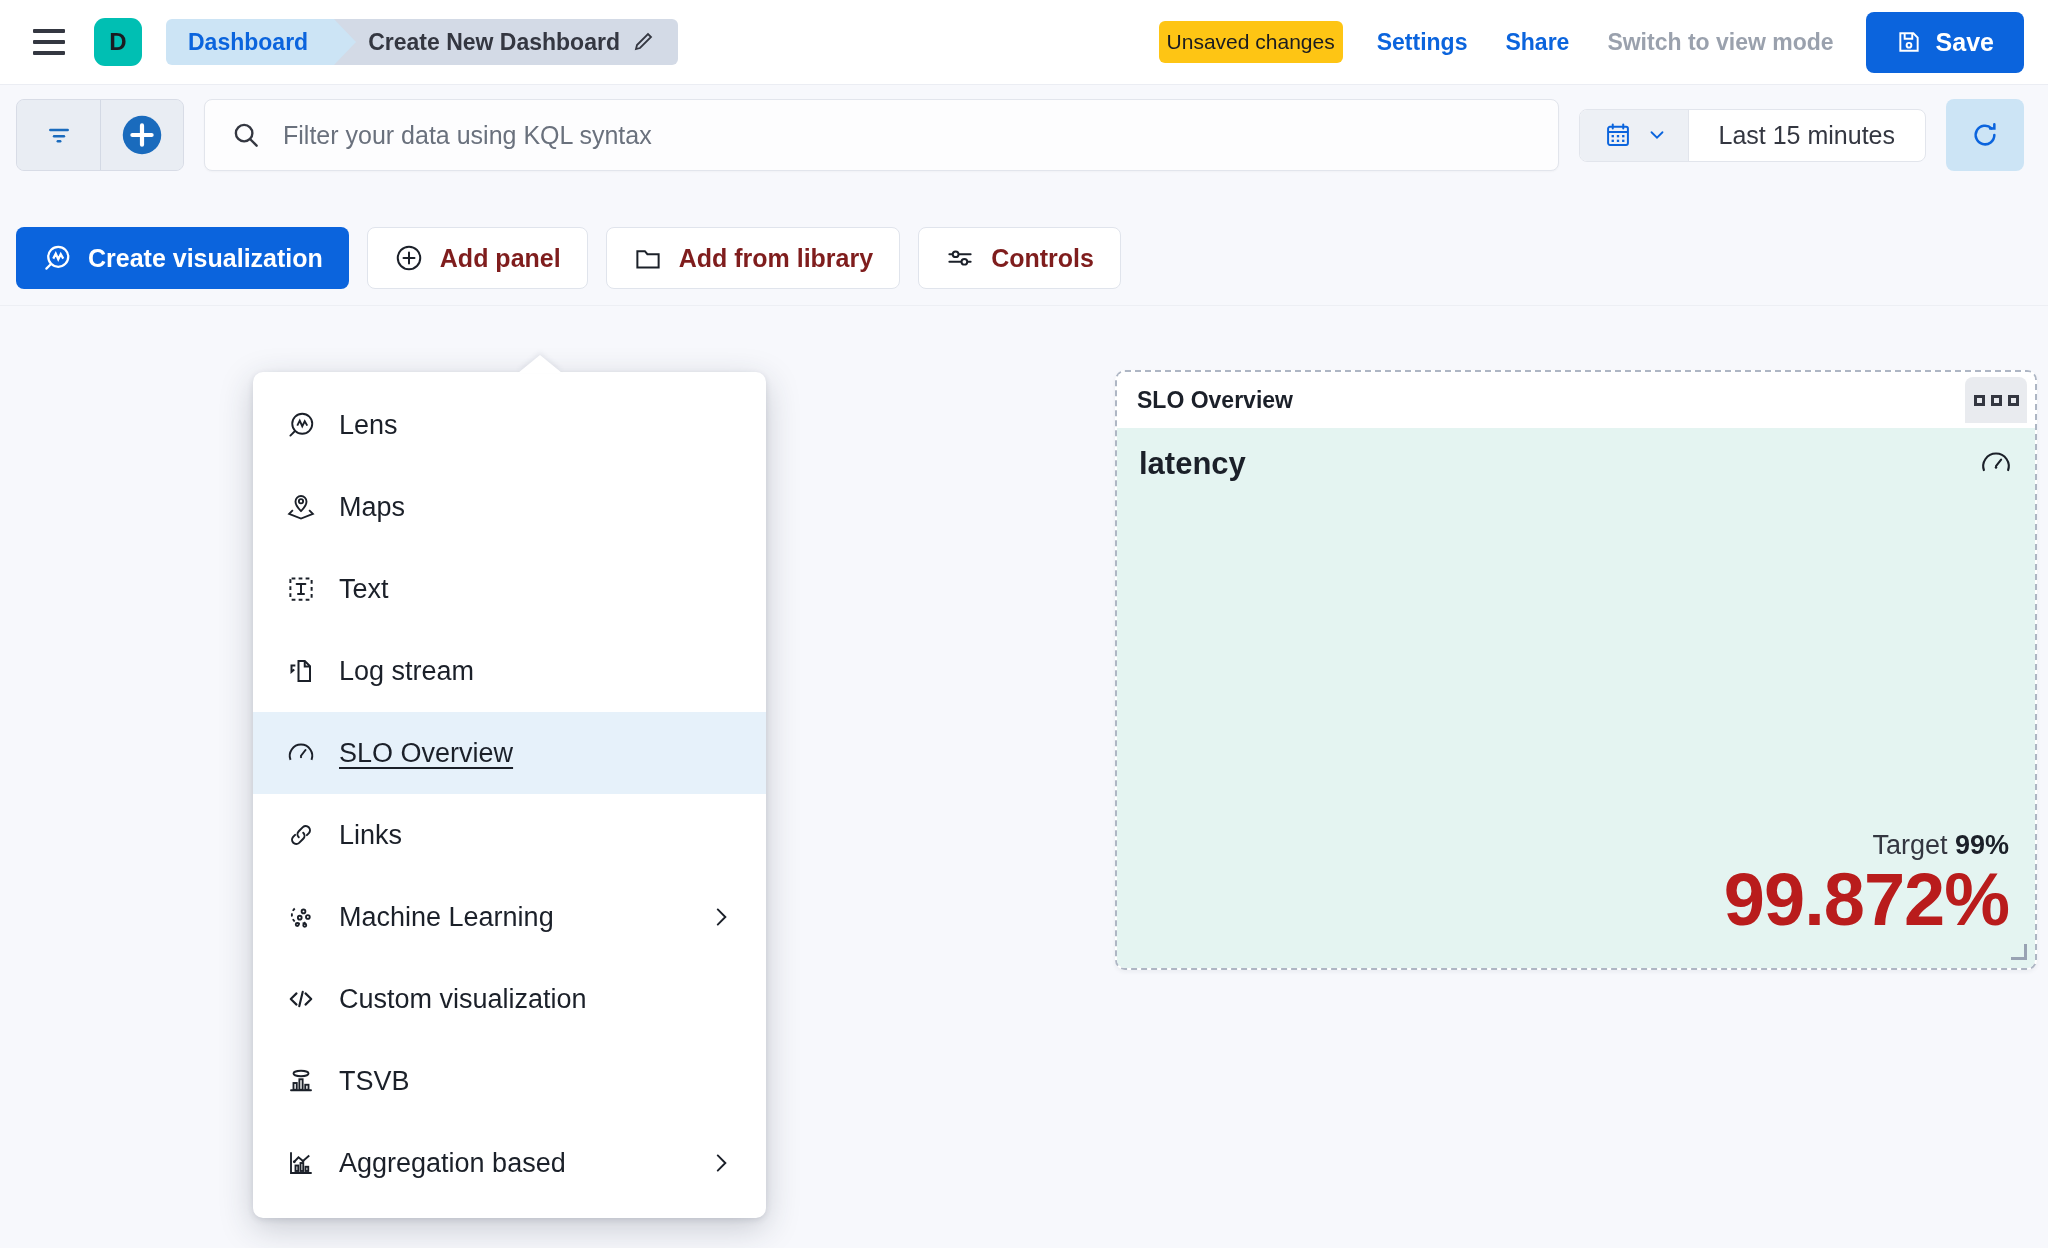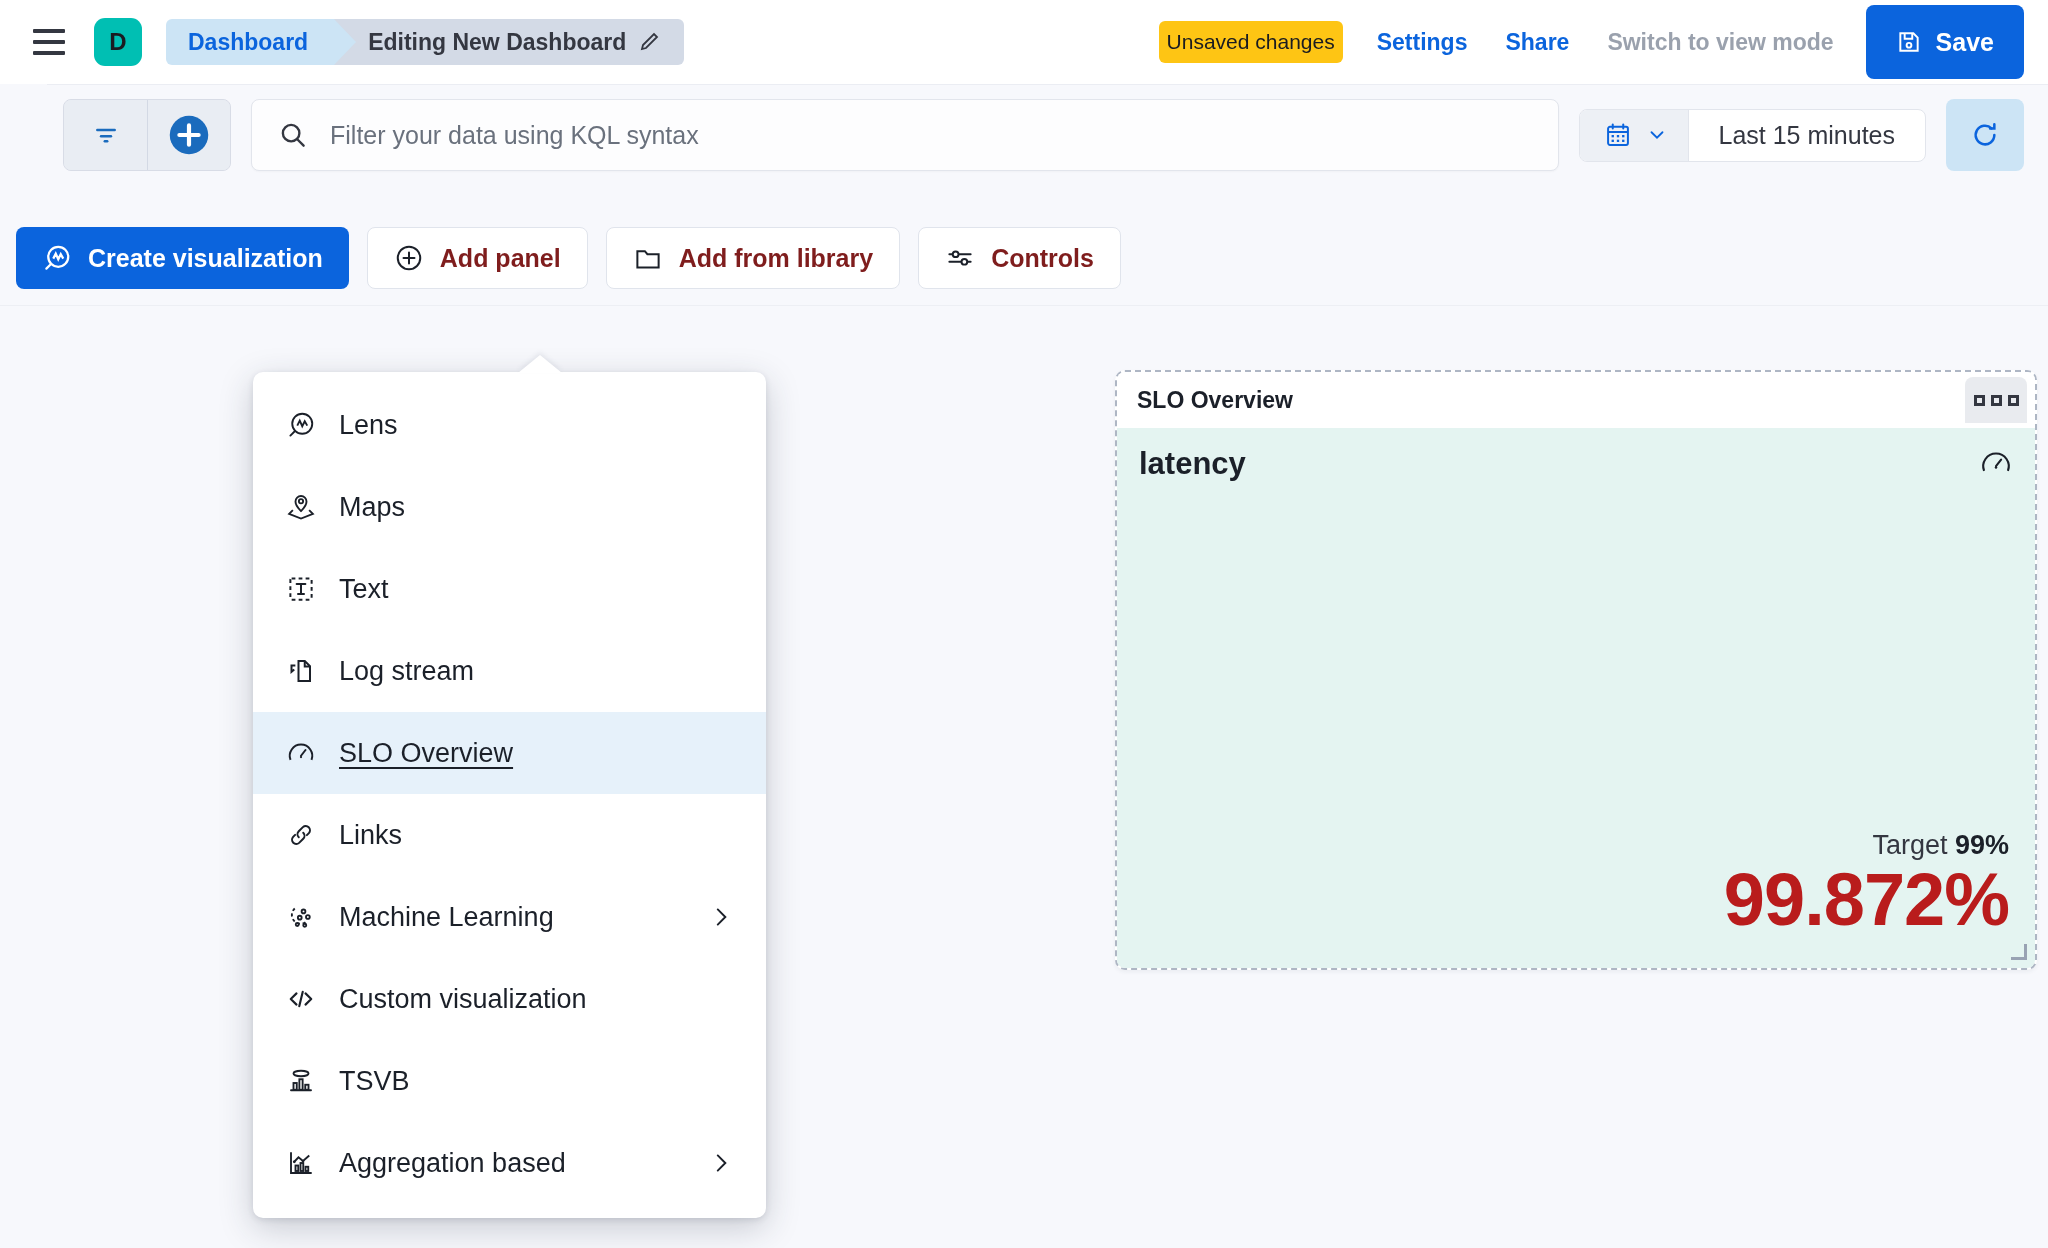--- a/index.html
+++ b/index.html
@@ -97,35 +97,34 @@
     color: #0B64DD;
     margin-right: 38px;
     cursor: pointer; white-space: nowrap;
   }
   .hlink.muted { color: #9AA1AD; font-weight: 600; margin-right: 32px; }
   .btn-save {
     background: #0B64DD;
     color: #fff;
     border: none;
     border-radius: 8px;
-    height: 74px;
+    height: 61px;
     padding: 0 30px;
     font-size: 25px; font-weight: 700;
     display: flex; align-items: center; gap: 14px;
     cursor: pointer;
     font-family: inherit;
   }
 
   
   .querybar {
     background: #F7F8FC;
     padding: 14px 24px 10px 16px;
     display: flex; align-items: center; gap: 20px;
     border-top: 1px solid #EBEDF3;
-    margin-left: 47px;
   }
   .filter-group {
     display: flex;
     height: 72px;
     border: 1px solid #D8DCE6;
     border-radius: 8px;
     overflow: hidden;
     background: #E9EDF3;
     flex: 0 0 auto;
   }
@@ -335,21 +334,21 @@
     <span></span>
   </div>
 
   <div class="avatar">D</div>
 
   <div class="breadcrumbs">
     <div class="crumb first">
       <span>Dashboard</span>
     </div>
     <div class="crumb second">
-      <span>Editing New Dashboard</span>
+      <span>Create New Dashboard</span>
       <span class="pencil">
         <svg width="24" height="24" viewBox="0 0 24 24" fill="none" stroke="#343741" stroke-width="1.8">
           <path d="M4 19l1-4L16 4l3 3L8 18l-4 1z"></path>
         </svg>
       </span>
     </div>
   </div>
 
   <div class="header-right">
     <div class="badge-unsaved">Unsaved changes</div>

